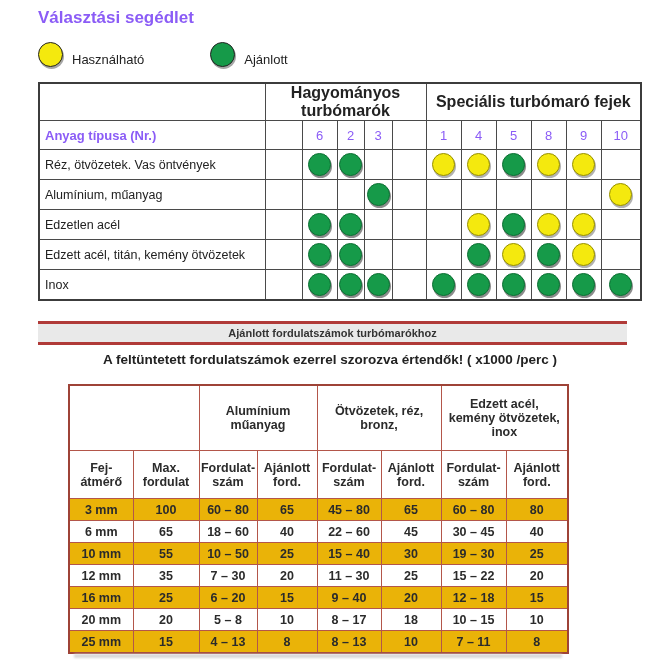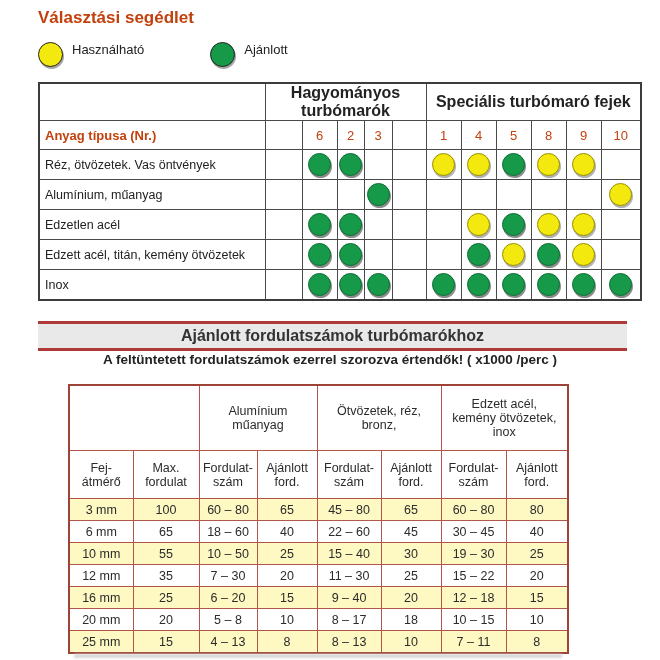--- a/index.html
+++ b/index.html
@@ -1,59 +1,59 @@
 <!DOCTYPE html>
 <html><head>
 <meta charset="utf-8">
 <style>
   html,body{margin:0;padding:0;background:#ffffff;width:660px;height:660px;
     font-family:"Liberation Sans","DejaVu Sans",sans-serif;color:#222;}
   .abs{position:absolute;}
 
   
-  #page-title{left:38px;top:8px;font-size:17px;font-weight:bold;color:#c2410c;}
-  #legend{left:38px;top:42px;display:flex;align-items:flex-start;font-size:13px;color:#222;}
+  #page-title{left:38px;top:8px;font-size:17px;font-weight:bold;color:#8b5cf6;}
+  #legend{left:38px;top:42px;display:flex;align-items:flex-end;font-size:13px;color:#222;}
   .legend-dot{width:23px;height:23px;border-radius:50%;display:inline-block;
     border:1.5px solid #222;box-shadow:1px 2px 0 rgba(0,0,0,.35);}
   .legend-label{margin-left:9px;}
   #legend-recommended{margin-left:66px;}
 
   
   #selection-table{left:38px;top:82px;}
   table.sel{border-collapse:collapse;table-layout:fixed;width:602px;
     border:2px solid #3c3c3c;font-size:12.5px;}
   table.sel td{border:1px solid #4a4a4a;height:29px;text-align:center;
     vertical-align:middle;padding:0;overflow:hidden;}
   table.sel td.lbl{text-align:left;padding-left:5px;}
   table.sel tr.grp td{height:23px;font-weight:bold;font-size:16px;}
-  table.sel tr.nums td{height:28px;font-size:13px;color:#c2410c;}
+  table.sel tr.nums td{height:28px;font-size:13px;color:#8b5cf6;}
   table.sel td.material-head{font-weight:bold;}
   .dot{width:21px;height:21px;border-radius:50%;display:inline-block;vertical-align:middle;}
   .dot.G{background:#169a49;border:1px solid #0c6f33;box-shadow:1px 2px 0 rgba(0,0,0,.45);}
   .dot.Y{background:#f4e90e;border:1px solid #968f00;box-shadow:1px 2px 0 rgba(0,0,0,.30);}
   td.dotcell{line-height:0;}
 
   
   #banner{left:38px;top:321px;width:589px;background:#e9e9e9;
     border-top:3px solid #b03a38;border-bottom:3px solid #b03a38;
-    text-align:center;font-weight:bold;font-size:16px;color:#333;
+    text-align:center;font-weight:bold;font-size:11px;color:#333;
     padding:3px 0 3px 0;}
   #banner-subtitle{left:0;top:352px;width:660px;text-align:center;
     font-weight:bold;font-size:13.5px;color:#222;}
 
   
   #speed-table{left:68px;top:384px;}
   table.spd{border-collapse:collapse;table-layout:fixed;width:499px;
-    border:2px solid #9e4337;font-size:12.5px;font-weight:normal;color:#2b2b2b;}
+    border:2px solid #9e4337;font-size:12.5px;font-weight:bold;color:#2b2b2b;}
   table.spd td{border:1px solid #b3564a;text-align:center;vertical-align:middle;
     padding:0;white-space:pre-line;overflow:hidden;}
   table.spd tr.mat td{height:64px;}
   table.spd tr.sub td{height:47px;}
   table.spd tr.data td{height:21px;}
-  table.spd tr.gray td{background:#fef9c3;text-align:center;}
+  table.spd tr.gray td{background:#eab308;text-align:center;}
   #bottom-strip{left:74px;top:654px;width:488px;height:4px;background:#d8d8d8;
     filter:blur(1px);}
 </style>
 </head>
 <body>
 
 <div class="abs" id="page-title">Választási segédlet</div>
 
 <div class="abs" id="legend">
   <span class="legend-dot" id="legend-usable-dot" style="background: rgb(244, 233, 14);"></span>

